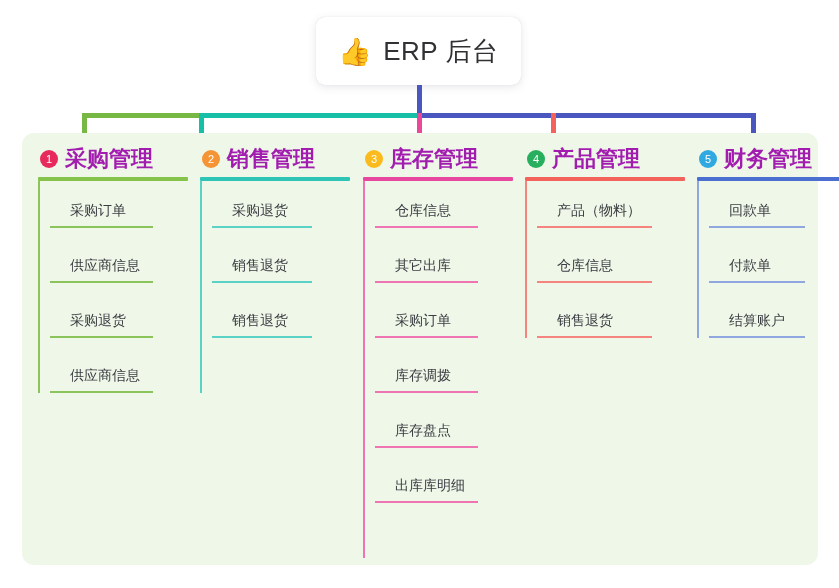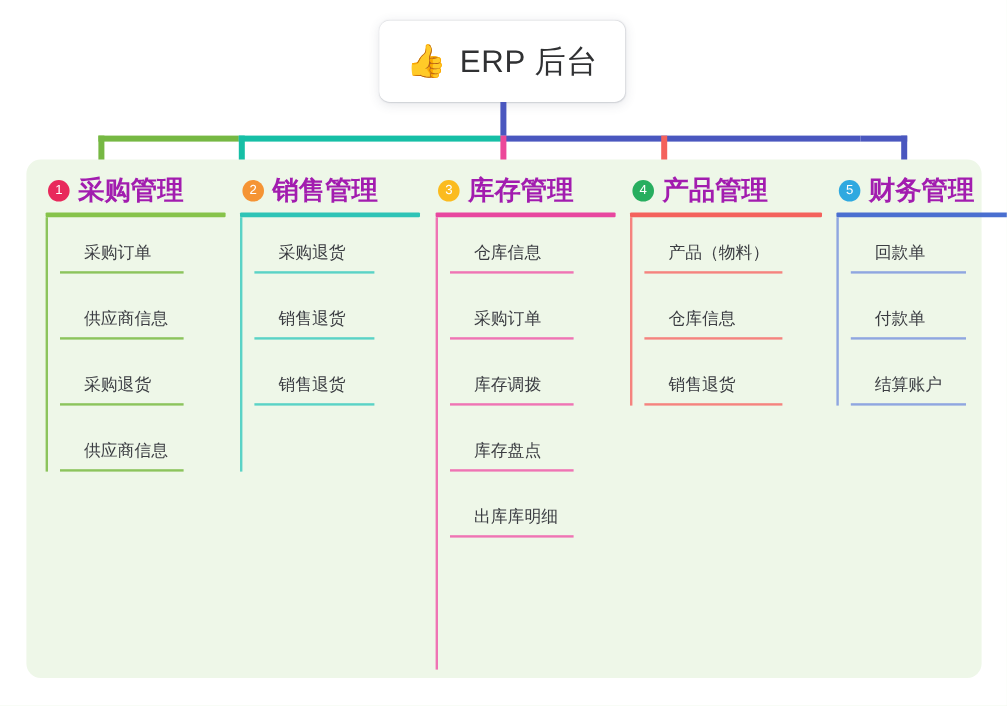--- a/index.html
+++ b/index.html
@@ -159,20 +159,24 @@
       <span class="col-head-label">库存管理</span>
     </div>
     <div class="head-rule" style="background: rgb(232, 71, 159);"></div>
     <div class="branch">
       <div class="branch-spine" style="background: rgb(239, 116, 180); height: 377px;"></div>
       <div class="leaf">
         <span class="leaf-label">仓库信息</span>
         <div class="leaf-rule c3-rule" style="background: rgb(239, 116, 180);"></div>
       </div>
       <div class="leaf">
+        <span class="leaf-label">其它出库</span>
+        <div class="leaf-rule c3-rule" style="background: rgb(239, 116, 180);"></div>
+      </div>
+      <div class="leaf">
         <span class="leaf-label">采购订单</span>
         <div class="leaf-rule c3-rule" style="background: rgb(239, 116, 180);"></div>
       </div>
       <div class="leaf">
         <span class="leaf-label">库存调拨</span>
         <div class="leaf-rule c3-rule" style="background: rgb(239, 116, 180);"></div>
       </div>
       <div class="leaf">
         <span class="leaf-label">库存盘点</span>
         <div class="leaf-rule c3-rule" style="background: rgb(239, 116, 180);"></div>

